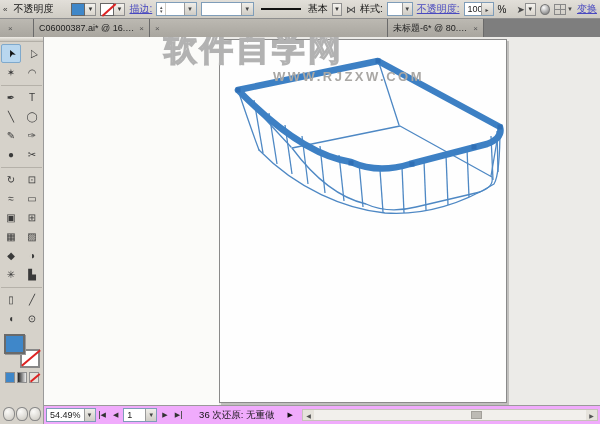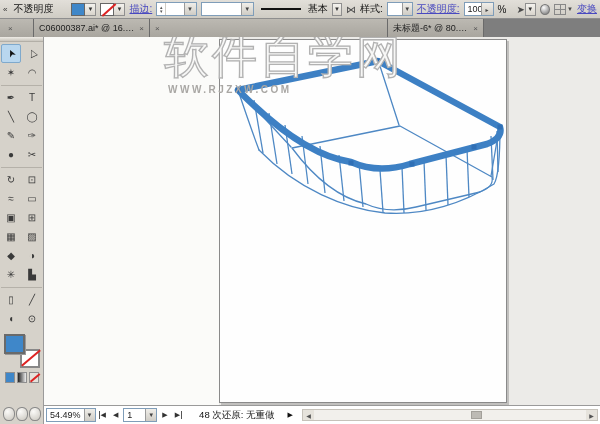--- a/index.html
+++ b/index.html
@@ -71,26 +71,26 @@
   .screen-btn { width:12px; height:14px; border-radius:45%; border:1px solid #8a8a8a;
     background:radial-gradient(circle at 35% 30%,#fbfaf8,#c9c6be); }
 
   
   #canvas { position:absolute; left:44px; top:37px; width:556px; height:368px; background:#ecebe8; overflow:hidden; }
   #pasteboard-left { position:absolute; left:0; top:0; width:175px; height:100%; background:#fbfbf9; }
   #artboard { position:absolute; left:175px; top:2px; width:288px; height:364px; background:#fefefe;
     border:1px solid #8a8a8a; box-shadow:2px 2px 0 rgba(0,0,0,0.18); }
   #basket-svg { position:absolute; left:0; top:0; width:556px; height:368px; }
   #watermark { position:absolute; left:120px; top:-10px; width:260px; pointer-events:none; }
-  #watermark-title { font-size:45px; font-weight:normal; letter-spacing:3px; color:#f7f7f6;
+  #watermark-title { font-size:33px; font-weight:bold; letter-spacing:3px; color:#f7f7f6;
     -webkit-text-stroke:1.3px #b2b2b2; text-shadow:0 0 1px #bdbdbd; }
-  #watermark-url { font-size:10px; font-weight:bold; letter-spacing:2.5px; color:#a9a7a4; margin-top:-3px; margin-left:4px; }
-
-  
-  #status-bar { position:absolute; left:44px; bottom:0; width:556px; height:19px; background:#ffffff;
+  #watermark-url { font-size:13px; font-weight:bold; letter-spacing:2.5px; color:#a9a7a4; margin-top:-3px; margin-left:4px;text-align:right; }
+
+  
+  #status-bar { position:absolute; left:44px; bottom:0; width:556px; height:19px; background:#f0abfc;
     border-top:1px solid #9a9a9a; display:flex; align-items:center; gap:3px; padding:0 2px; }
   .sb-combo { display:flex; align-items:center; height:14px; background:#fff; border:1px solid #7f9db9; }
   .sb-combo .val { padding:0 3px; font-size:9px; }
   .sb-combo .arrow { width:11px; height:100%; background:linear-gradient(#f0eee9,#cfccc5); border-left:1px solid #9a9a9a;
     font-size:6px; display:flex; align-items:center; justify-content:center; color:#444; }
   .nav-btn { font-size:7px; color:#333; padding:0 2px; }
   #status-text { font-size:9.5px; color:#111; margin-left:14px; }
   #status-flyout { font-size:7px; color:#111; margin-left:10px; }
   #h-scrollbar { flex:1; height:12px; margin-left:6px; position:relative; background:#f2f0ec;
     border:1px solid #c6c2ba; display:flex; align-items:center; }
@@ -324,21 +324,21 @@
       <span class="arrow">▼</span>
     </span>
     <span class="nav-btn" style="border-left:1px solid #555;padding-left:1px;">◀</span>
     <span class="nav-btn">◀</span>
     <span class="sb-combo" style="width:34px;">
       <span class="val" style="flex:1;">1</span>
       <span class="arrow">▼</span>
     </span>
     <span class="nav-btn">▶</span>
     <span class="nav-btn" style="border-right:1px solid #555;padding-right:1px;">▶</span>
-    <span id="status-text">48 次还原: 无重做</span>
+    <span id="status-text">36 次还原: 无重做</span>
     <span id="status-flyout">▶</span>
     <span id="h-scrollbar">
       <span class="scroll-arrow">◀</span>
       <span id="scroll-thumb"></span>
       <span class="scroll-arrow right">▶</span>
     </span>
   </div>
 
 </div>
 

